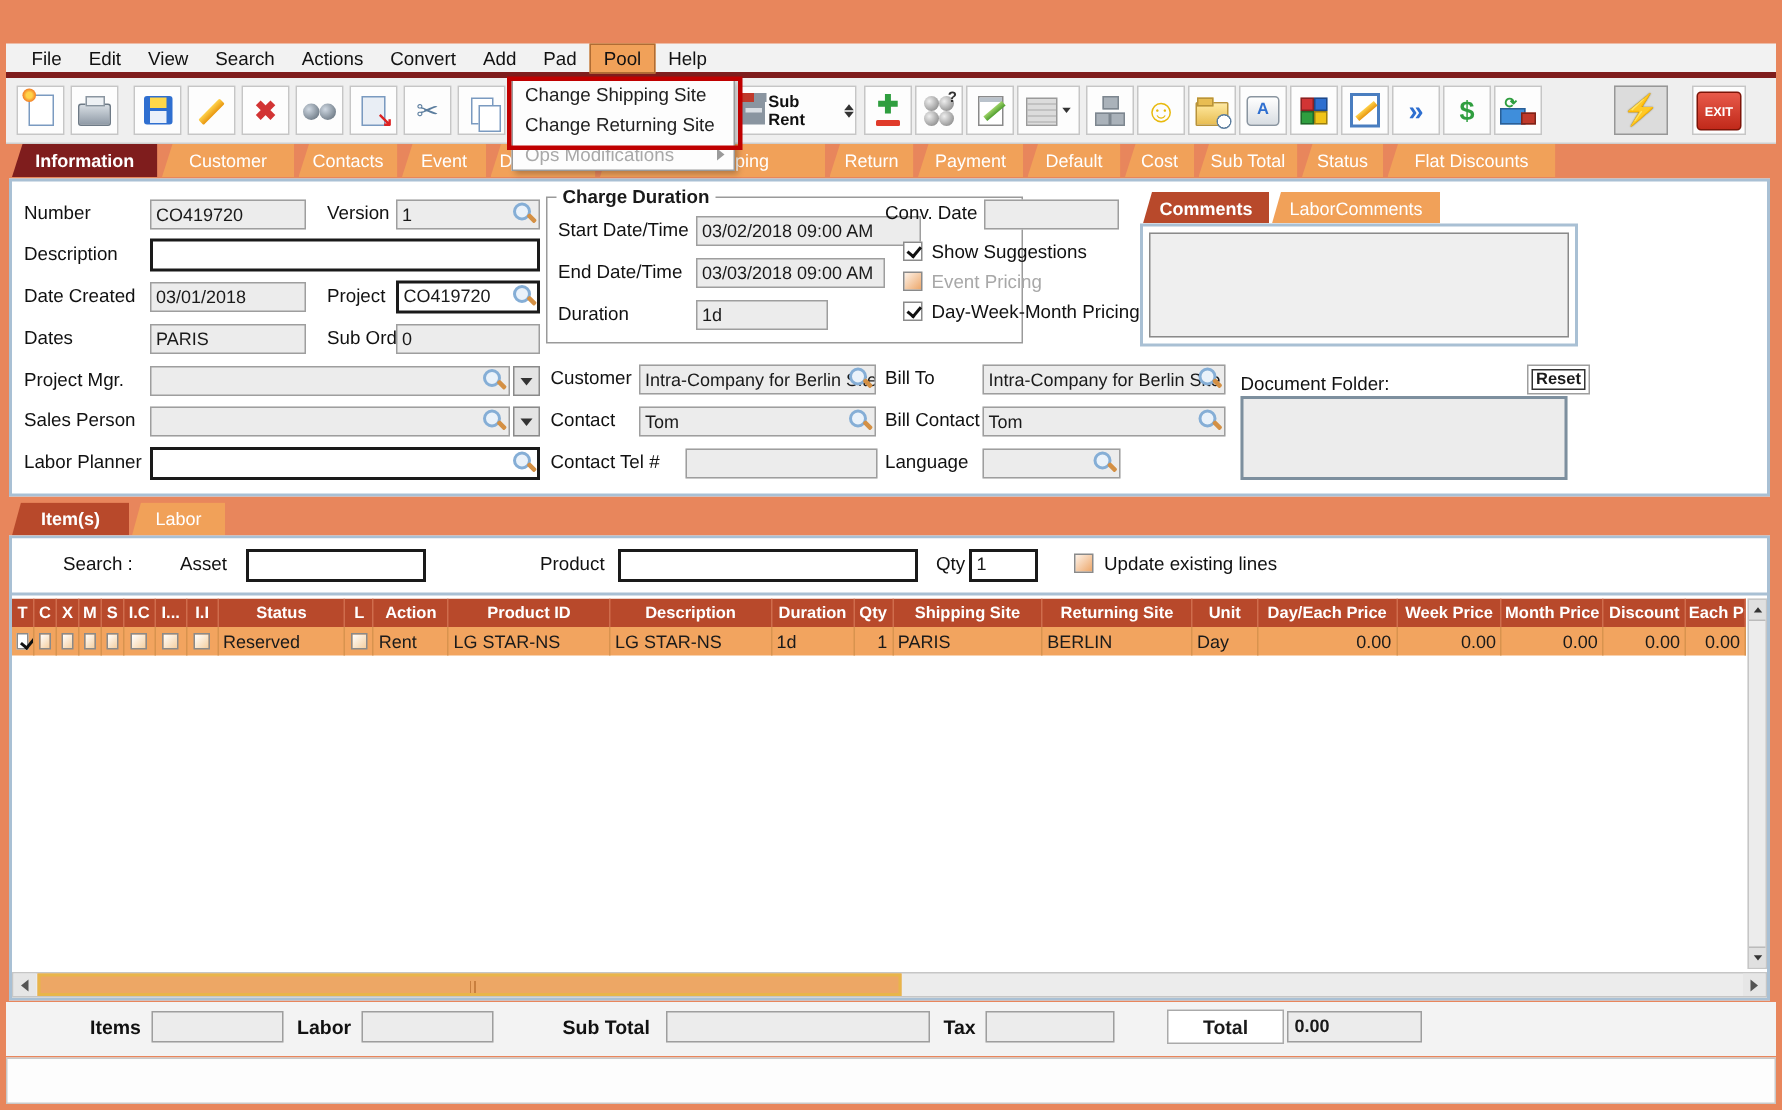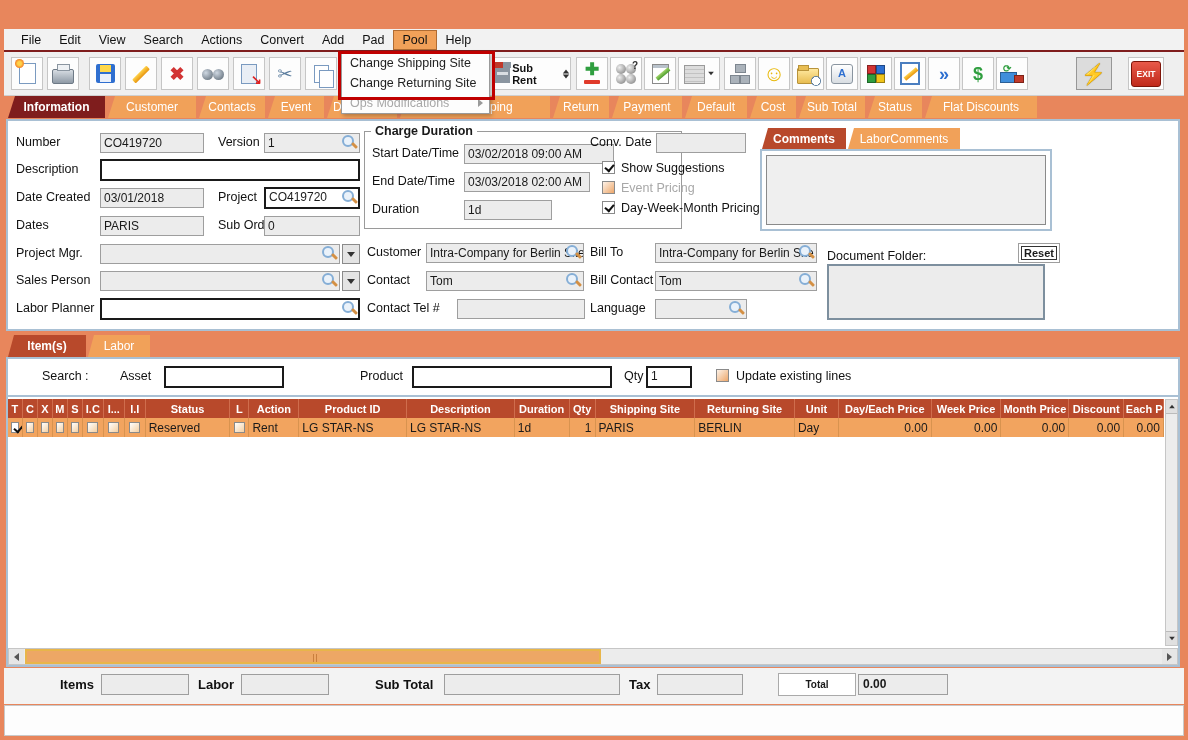--- a/index.html
+++ b/index.html
@@ -16,21 +16,21 @@
   .win-min{left:1058px;}
   .win-min .bar{width:11px;height:2px;background:#222;}
   .win-max{left:1096px;}
   .win-max .box{width:11px;height:9px;border:2px solid #222;background:transparent;}
   .win-close{left:1134px;width:54px;background:#C74B4B;}
   .xmark{position:relative;width:12px;height:12px;}
   .xmark::before,.xmark::after{content:"";position:absolute;left:5px;top:0;width:2px;height:12px;background:#fff;}
   .xmark::before{transform:rotate(45deg);} .xmark::after{transform:rotate(-45deg);}
   
   .menubar{position:absolute;left:4px;top:29px;width:1180px;height:23px;background:#f2f2f2;
-           border-bottom:2px solid #7f1d1d;display:flex;align-items:center;padding-left:8px;box-sizing:border-box;}
+           border-bottom:4px solid #7f1d1d;display:flex;align-items:center;padding-left:8px;box-sizing:border-box;}
   .menu-item{padding:3px 9px;font-size:12.5px;color:#111;}
   .menu-item.active{background:#F1A159;border:1px solid #b06c33;padding:2px 8px;}
   
   .toolbar{position:absolute;left:4px;top:52px;width:1180px;height:43px;background:#efefef;
            border-bottom:1px solid #cfcfcf;}
   .tbtn{position:absolute;top:5px;width:32px;height:33px;background:#fdfdfd;border:1px solid #c6c6c6;
         display:flex;align-items:center;justify-content:center;box-sizing:border-box;}
   .tbtn.wide{width:78px;gap:2px;}
   .tbtn.pressed{background:#dcdcdc;border:1px solid #979797;}
   .glyph{font-size:18px;line-height:18px;}
@@ -176,21 +176,21 @@
   .hs-thumb{position:absolute;left:16px;top:0;width:576px;height:15px;background:#EDA765;border:2px solid #E8B54A;
        box-sizing:border-box;}
   .hs-grip{position:absolute;left:50%;top:3px;width:6px;height:8px;
        background:repeating-linear-gradient(90deg,#c97f3e 0 1px,transparent 1px 3px);}
   
   .totals{position:absolute;left:4px;top:668px;width:1180px;height:36px;background:#f3f3f3;}
   .tot-lbl{position:absolute;top:9px;font-size:13px;font-weight:bold;color:#111;}
   .tot-fld{position:absolute;top:6px;height:21px;background:#ececec;border:1px solid #9e9e9e;box-sizing:border-box;
        font-size:12px;padding:2px 4px;}
   .total-box{position:absolute;top:5px;width:78px;height:23px;background:#fff;border:1px solid #aaa;box-sizing:border-box;
-       display:flex;align-items:center;justify-content:center;font-size:10px;font-weight:bold;}
+       display:flex;align-items:center;justify-content:center;font-size:13px;font-weight:bold;}
   .status-strip{position:absolute;left:4px;top:705px;width:1180px;height:31px;background:#fdfdfd;
        border:1px solid #c9c9c9;box-sizing:border-box;}
 </style>
 </head>
 <body>
 
 <div id="app">
 
 
   <div class="menubar">
@@ -365,21 +365,21 @@
     <div class="lbl" style="left:8px;top:180px">Labor Planner</div>
     <div class="fld edit" style="left:92px;top:177px;width:260px;height:22px"></div>
     <span class="mag" style="left:334px;top:180px"></span>
 
     <div class="group" style="left:356px;top:10px;width:318px;height:98px">
       <div class="group-title">Charge Duration</div>
     </div>
     <div class="lbl" style="left:364px;top:25px">Start Date/Time</div>
     <div class="fld" style="left:456px;top:23px;width:150px">03/02/2018 09:00 AM</div>
     <div class="lbl" style="left:364px;top:53px">End Date/Time</div>
-    <div class="fld" style="left:456px;top:51px;width:126px">03/03/2018 02:00 AM</div>
+    <div class="fld" style="left:456px;top:51px;width:126px">03/03/2018 09:00 AM</div>
     <div class="lbl" style="left:364px;top:81px">Duration</div>
     <div class="fld" style="left:456px;top:79px;width:88px">1d</div>
 
     <div class="lbl" style="left:582px;top:14px">Conv. Date</div>
     <div class="fld" style="left:648px;top:12px;width:90px"></div>
     <span class="cb checked" style="position:absolute;left:594px;top:40px"></span>
     <div class="lbl" style="left:613px;top:40px">Show Suggestions</div>
     <span class="cb orange" style="position:absolute;left:594px;top:60px"></span>
     <div class="lbl" style="left:613px;top:60px;color:#a8a8a8">Event Pricing</div>
     <span class="cb checked" style="position:absolute;left:594px;top:80px"></span>

